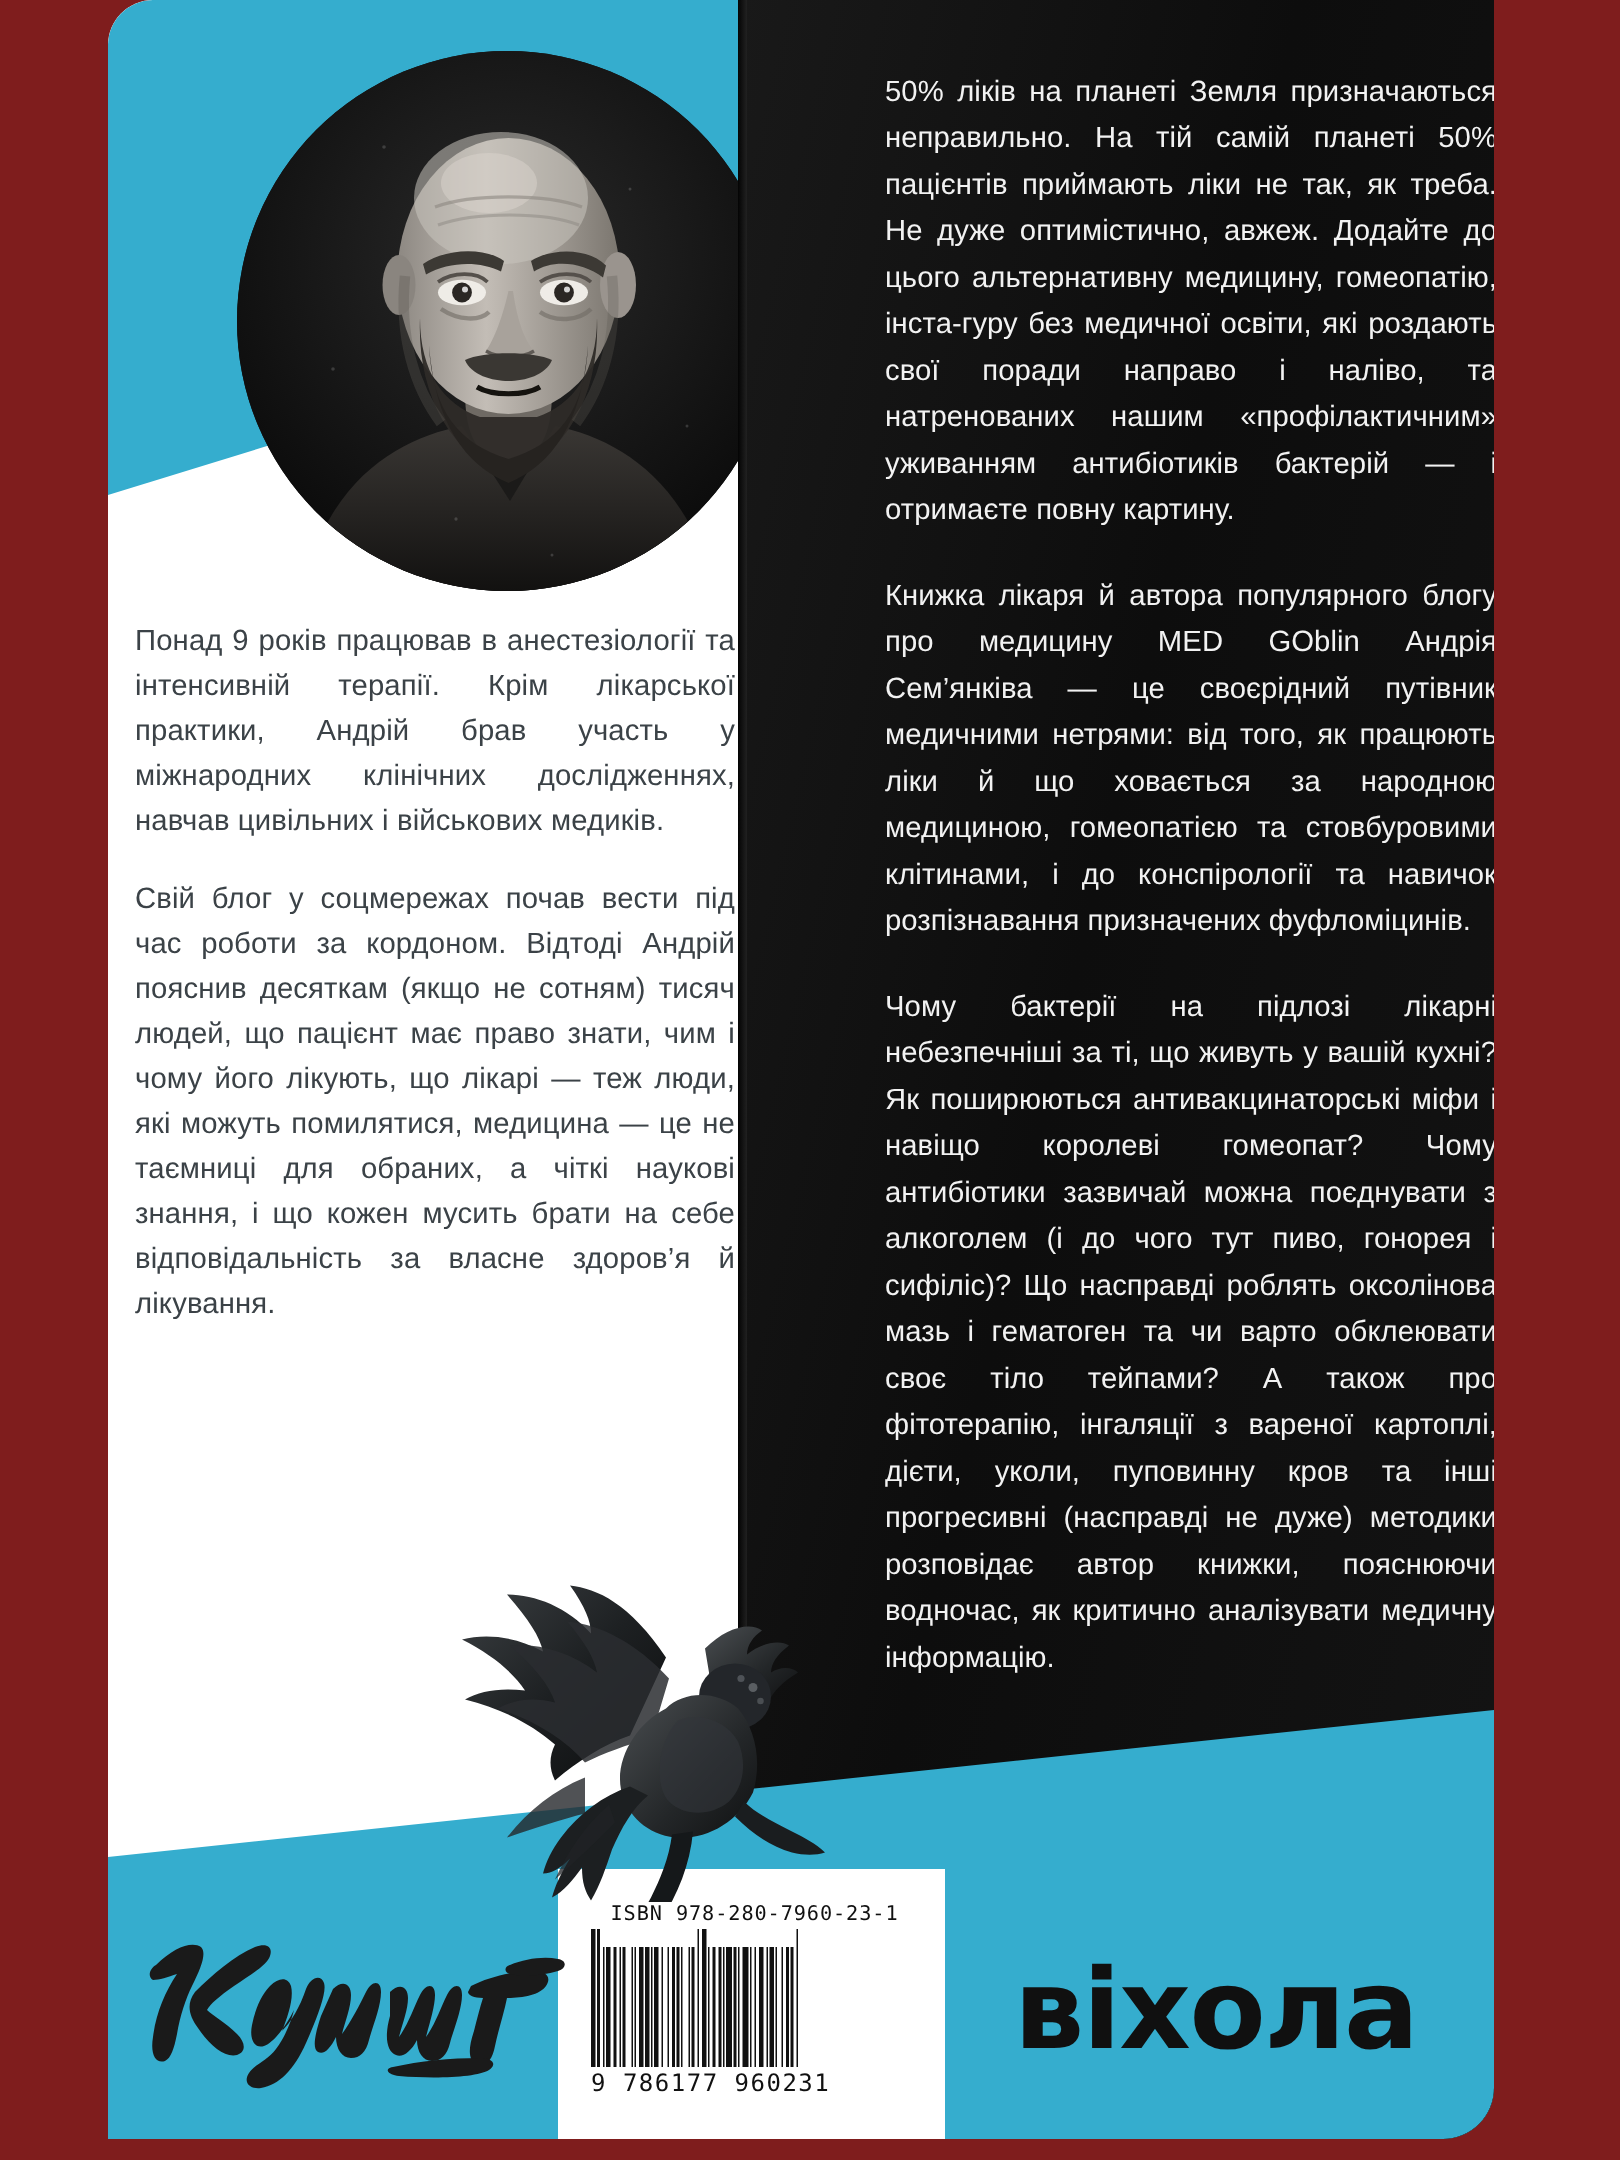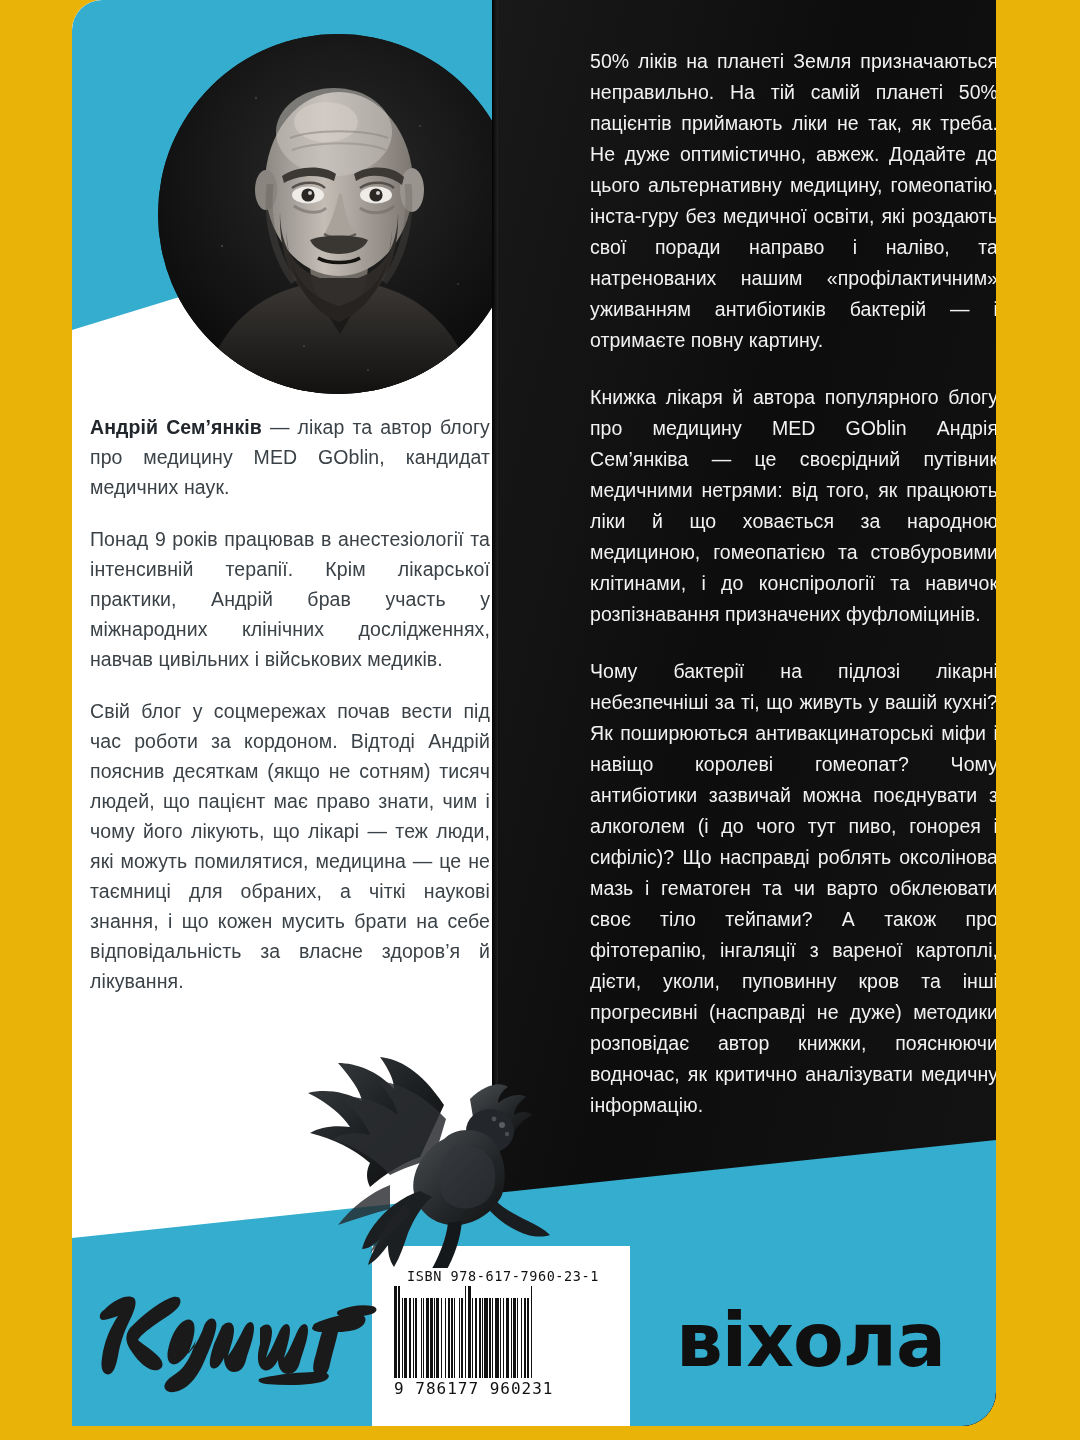--- a/index.html
+++ b/index.html
@@ -1,18 +1,18 @@
 <!DOCTYPE html>
 <html><head>
 <meta charset="utf-8">
 <style>
   html,body{margin:0;padding:0;background:#ffffff;}
   body{width:1080px;height:1440px;overflow:hidden;font-family:"Liberation Sans",sans-serif;}
 
-  #cover{position:absolute;left:0;top:0;width:1080px;height:1440px;background:#eab308;}
+  #cover{position:absolute;left:0;top:0;width:1080px;height:1440px;background:#7f1d1d;}
 
   
   #book{position:absolute;left:72px;top:0;width:924px;height:1426px;
         background:#ffffff;overflow:hidden;
         border-top-left-radius:30px;border-bottom-right-radius:34px;}
 
   
   #cyan-top{position:absolute;left:0;top:0;width:520px;height:420px;
         background:#35ADCE;
         clip-path:polygon(0 0,520px 0,520px 170px,0 330px);
@@ -163,21 +163,20 @@
 
     <div id="black-panel">
       <div id="right-col">
         <p>50% ліків на планеті Земля призначаються неправильно. На тій самій планеті 50% пацієнтів приймають ліки не так, як треба. Не дуже оптимістично, авжеж. Додайте до цього альтернативну медицину, гомеопатію, інста-гуру без медичної освіти, які роздають свої поради направо і наліво, та натренованих нашим «профілактичним» уживанням антибіотиків бактерій — і отримаєте повну картину.</p>
         <p>Книжка лікаря й автора популярного блогу про медицину MED GOblin Андрія Сем’янківа — це своєрідний путівник медичними нетрями: від того, як працюють ліки й що ховається за народною медициною, гомеопатією та стовбуровими клітинами, і до конспірології та навичок розпізнавання призначених фуфломіцинів.</p>
         <p>Чому бактерії на підлозі лікарні небезпечніші за ті, що живуть у вашій кухні? Як поширюються антивакцинаторські міфи і навіщо королеві гомеопат? Чому антибіотики зазвичай можна поєднувати з алкоголем (і до чого тут пиво, гонорея і сифіліс)? Що насправді роблять оксолінова мазь і гематоген та чи варто обклеювати своє тіло тейпами? А також про фітотерапію, інгаляції з вареної картоплі, дієти, уколи, пуповинну кров та інші прогресивні (насправді не дуже) методики розповідає автор книжки, пояснюючи водночас, як критично аналізувати медичну інформацію.</p>
       </div>
     </div>
 
     <div id="left-col">
-      <p class="bio-lead"><span class="nm">Андрій Сем’янків</span><span> — лікар та автор блогу про медицину MED GOblin, кандидат медичних наук.</span></p>
       <p>Понад 9 років працював в анестезіології та інтенсивній терапії. Крім лікарської практики, Андрій брав участь у міжнародних клінічних дослідженнях, навчав цивільних і військових медиків.</p>
       <p>Свій блог у соцмережах почав вести під час роботи за кордоном. Відтоді Андрій пояснив десяткам (якщо не сотням) тисяч людей, що пацієнт має право знати, чим і чому його лікують, що лікарі — теж люди, які можуть помилятися, медицина — це не таємниці для обраних, а чіткі наукові знання, і що кожен мусить брати на себе відповідальність за власне здоров’я й лікування.</p>
     </div>
 
     <div id="cyan-bottom"></div>
 
     <div id="barcode-notch"></div>
 
     <div id="angel">
       <svg width="270" height="260" viewBox="0 0 270 260">
@@ -272,21 +271,21 @@
                    C242 29 242 25 246 24 Z"></path>
         </g>
       </svg>
     </div>
 
     <div id="vihola">
       <div id="vihola-text">віхола</div>
     </div>
 
     <div id="barcode">
-      <div id="isbn-text">ISBN 978-617-7960-23-1</div>
+      <div id="isbn-text">ISBN 978-280-7960-23-1</div>
       <div id="bars">
           <i style="width: 3.36px; height: 92px; background: rgb(17, 17, 17);"></i>
           <i style="width: 1.12px; height: 92px; background: transparent;"></i>
           <i style="width: 1.12px; height: 92px; background: rgb(17, 17, 17);"></i>
           <i style="width: 2.24px; height: 80px; background: transparent;"></i>
           <i style="width: 1.12px; height: 80px; background: rgb(17, 17, 17);"></i>
           <i style="width: 1.12px; height: 80px; background: transparent;"></i>
           <i style="width: 3.36px; height: 80px; background: rgb(17, 17, 17);"></i>
           <i style="width: 1.12px; height: 80px; background: transparent;"></i>
           <i style="width: 2.24px; height: 80px; background: rgb(17, 17, 17);"></i>

